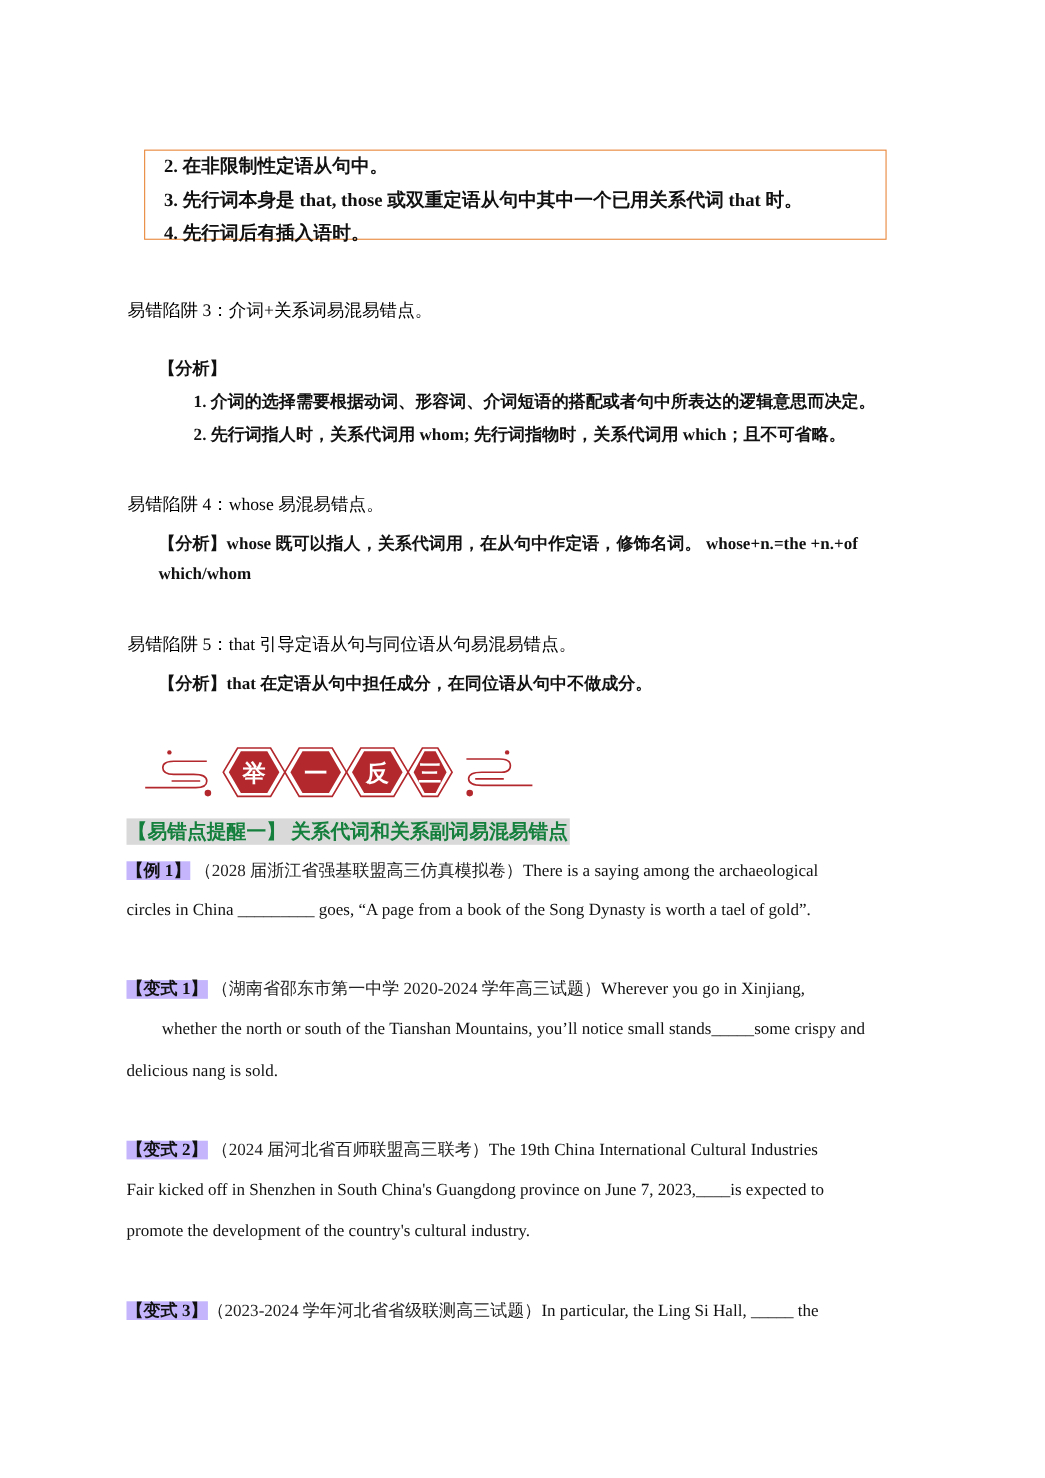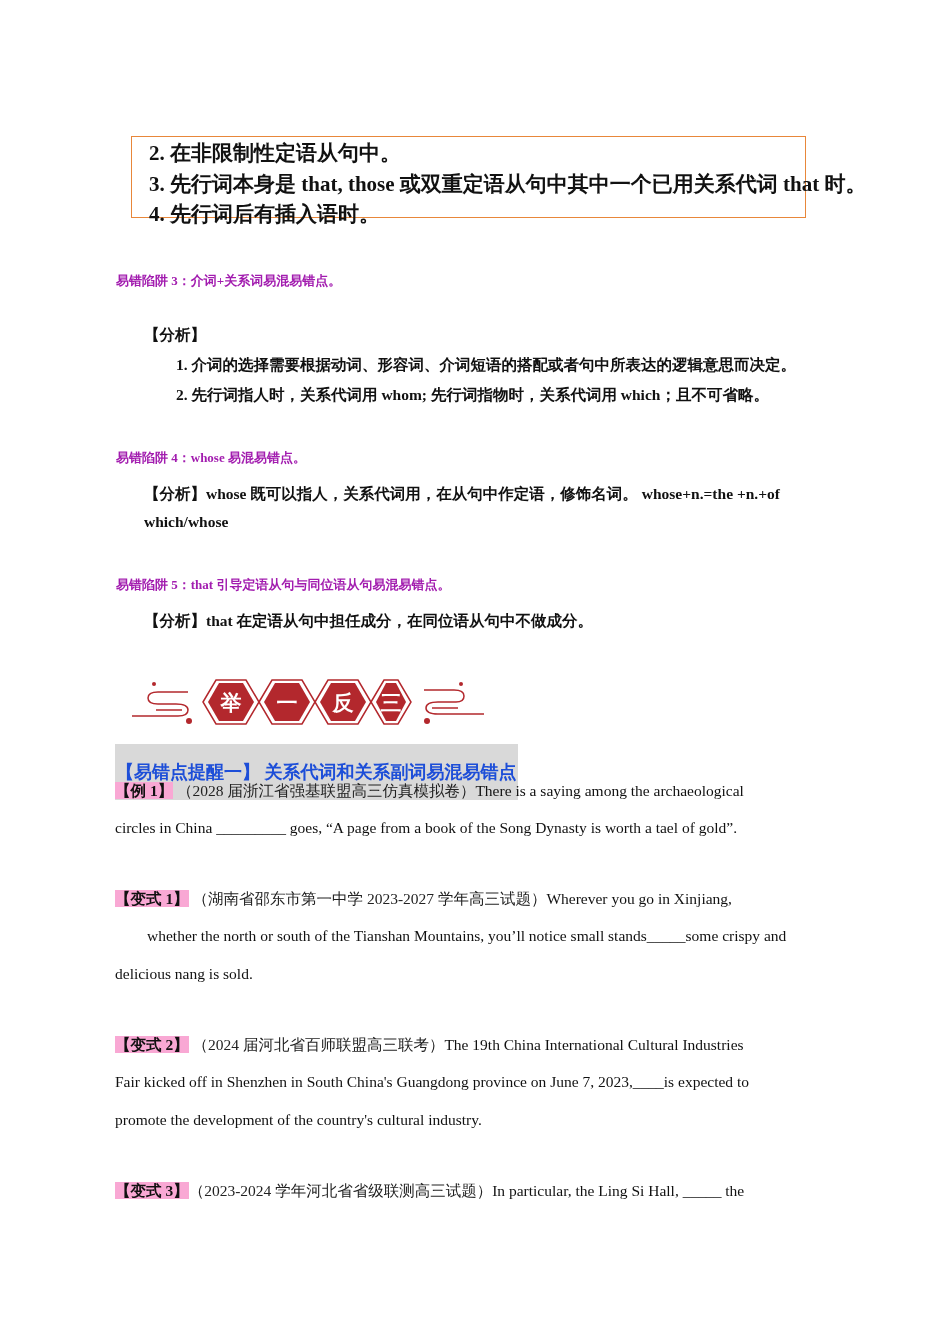--- a/index.html
+++ b/index.html
@@ -1,44 +1,44 @@
 <!DOCTYPE html>
 <html><head>
 <meta charset="utf-8">
 <style>
   html, body { margin:0; padding:0; background:#ffffff; }
   body { width:950px; height:1344px; position:relative; overflow:hidden;
          font-family:"Liberation Serif","DejaVu Serif",serif; color:#111; }
   .abs { position:absolute; }
   .box { left:131px; top:136px; width:675px; height:82px; border:1.5px solid #e8873a; box-sizing:border-box; }
-  .box-line { position:absolute; left:17px; font-size:21px; font-weight:bold; white-space:nowrap; }
-  .h-blue { color:#a21caf; font-weight:bold; font-size:13px; white-space:nowrap; }
+  .box-line { position:absolute; left:17px; font-size:17px; font-weight:bold; white-space:nowrap; }
+  .h-blue { color:#000000; font-weight:normal; font-size:16px; white-space:nowrap; }
   .bold { font-weight:bold; font-size:15.5px; white-space:nowrap;margin-left:28px; }
   .body { font-size:15.5px; white-space:nowrap; }
-  .hl { background:#f9a8d4; font-weight:bold; }
-  .tip { background:#d9d9d9; color:#1d4ed8; font-weight:bold; font-size:18px; white-space:nowrap; padding:16px 1px; }
+  .hl { background:#c4b5fd; font-weight:bold; }
+  .tip { background:#d9d9d9; color:#15803d; font-weight:bold; font-size:18px; white-space:nowrap; padding:0 1px; }
   .src { color:#222; }
 </style>
 </head>
 <body>
 
 <div class="abs box">
   <div class="box-line" style="top:2px;">2. 在非限制性定语从句中。</div>
   <div class="box-line" style="top:33px;">3. 先行词本身是 that, those 或双重定语从句中其中一个已用关系代词 that 时。</div>
   <div class="box-line" style="top:63px;">4. 先行词后有插入语时。</div>
 </div>
 
 <div class="abs h-blue" style="left:116px; top:272px;">易错陷阱 3：介词+关系词易混易错点。</div>
 <div class="abs bold" style="left:116px; top:325px; font-weight:bold;">【分析】</div>
 <div class="abs bold" style="left:148px; top:355px;">1. 介词的选择需要根据动词、形容词、介词短语的搭配或者句中所表达的逻辑意思而决定。</div>
 <div class="abs bold" style="left:148px; top:385px;text-align:center;">2. 先行词指人时，关系代词用 whom; 先行词指物时，关系代词用 which；且不可省略。</div>
 
 <div class="abs h-blue" style="left:116px; top:449px;">易错陷阱 4：whose 易混易错点。</div>
 <div class="abs bold" style="left:116px; top:484px;">【分析】whose 既可以指人，关系代词用，在从句中作定语，修饰名词。 whose+n.=the +n.+of</div>
-<div class="abs bold" style="left:116px; top:513px;">which/whose</div>
+<div class="abs bold" style="left:116px; top:513px;">which/whom</div>
 
 <div class="abs h-blue" style="left:116px; top:576px;">易错陷阱 5：that 引导定语从句与同位语从句易混易错点。</div>
 <div class="abs bold" style="left:116px; top:611px;">【分析】that 在定语从句中担任成分，在同位语从句中不做成分。</div>
 
 <div class="abs" style="left:128px; top:672px; width:360px; height:60px;">
   <svg width="360" height="60" viewBox="0 0 360 60">
     <g fill="none" stroke="#b3282d" stroke-width="1.5">
 
       <path d="M4 44 H50 Q60 44 60 38 Q60 32 48 32 H30 Q20 32 20 26 Q20 20 30 20 H60"></path>
       <path d="M28 38 H54"></path>
@@ -71,21 +71,21 @@
 <div class="abs tip" style="left:115px; top:744px;">
   <span>【易错点提醒一】</span>&nbsp;<span>关系代词和关系副词易混易错点</span>
 </div>
 
 <div class="abs body" style="left:115px; top:781px;">
   <span class="hl">【例 1】</span>&nbsp;<span class="src">（2028 届浙江省强基联盟高三仿真模拟卷）</span><span>There is a saying among the archaeological</span>
 </div>
 <div class="abs body" style="left:115px; top:819px;">circles in China _________ goes, “A page from a book of the Song Dynasty is worth a tael of gold”.</div>
 
 <div class="abs body" style="left:115px; top:889px;">
-  <span class="hl">【变式 1】</span>&nbsp;<span class="src">（湖南省邵东市第一中学 2023-2027 学年高三试题）</span><span>Wherever you go in Xinjiang,</span>
+  <span class="hl">【变式 1】</span>&nbsp;<span class="src">（湖南省邵东市第一中学 2020-2024 学年高三试题）</span><span>Wherever you go in Xinjiang,</span>
 </div>
 <div class="abs body" style="left:115px; top:927px;margin-left:32px;">whether the north or south of the Tianshan Mountains, you’ll notice small stands_____some crispy and</div>
 <div class="abs body" style="left:115px; top:965px;">delicious nang is sold.</div>
 
 <div class="abs body" style="left:115px; top:1035px;">
   <span class="hl">【变式 2】</span>&nbsp;<span class="src">（2024 届河北省百师联盟高三联考）</span><span>The 19th China International Cultural Industries</span>
 </div>
 <div class="abs body" style="left:115px; top:1073px;">Fair kicked off in Shenzhen in South China's Guangdong province on June 7, 2023,____is expected to</div>
 <div class="abs body" style="left:115px; top:1111px;">promote the development of the country's cultural industry.</div>
 

